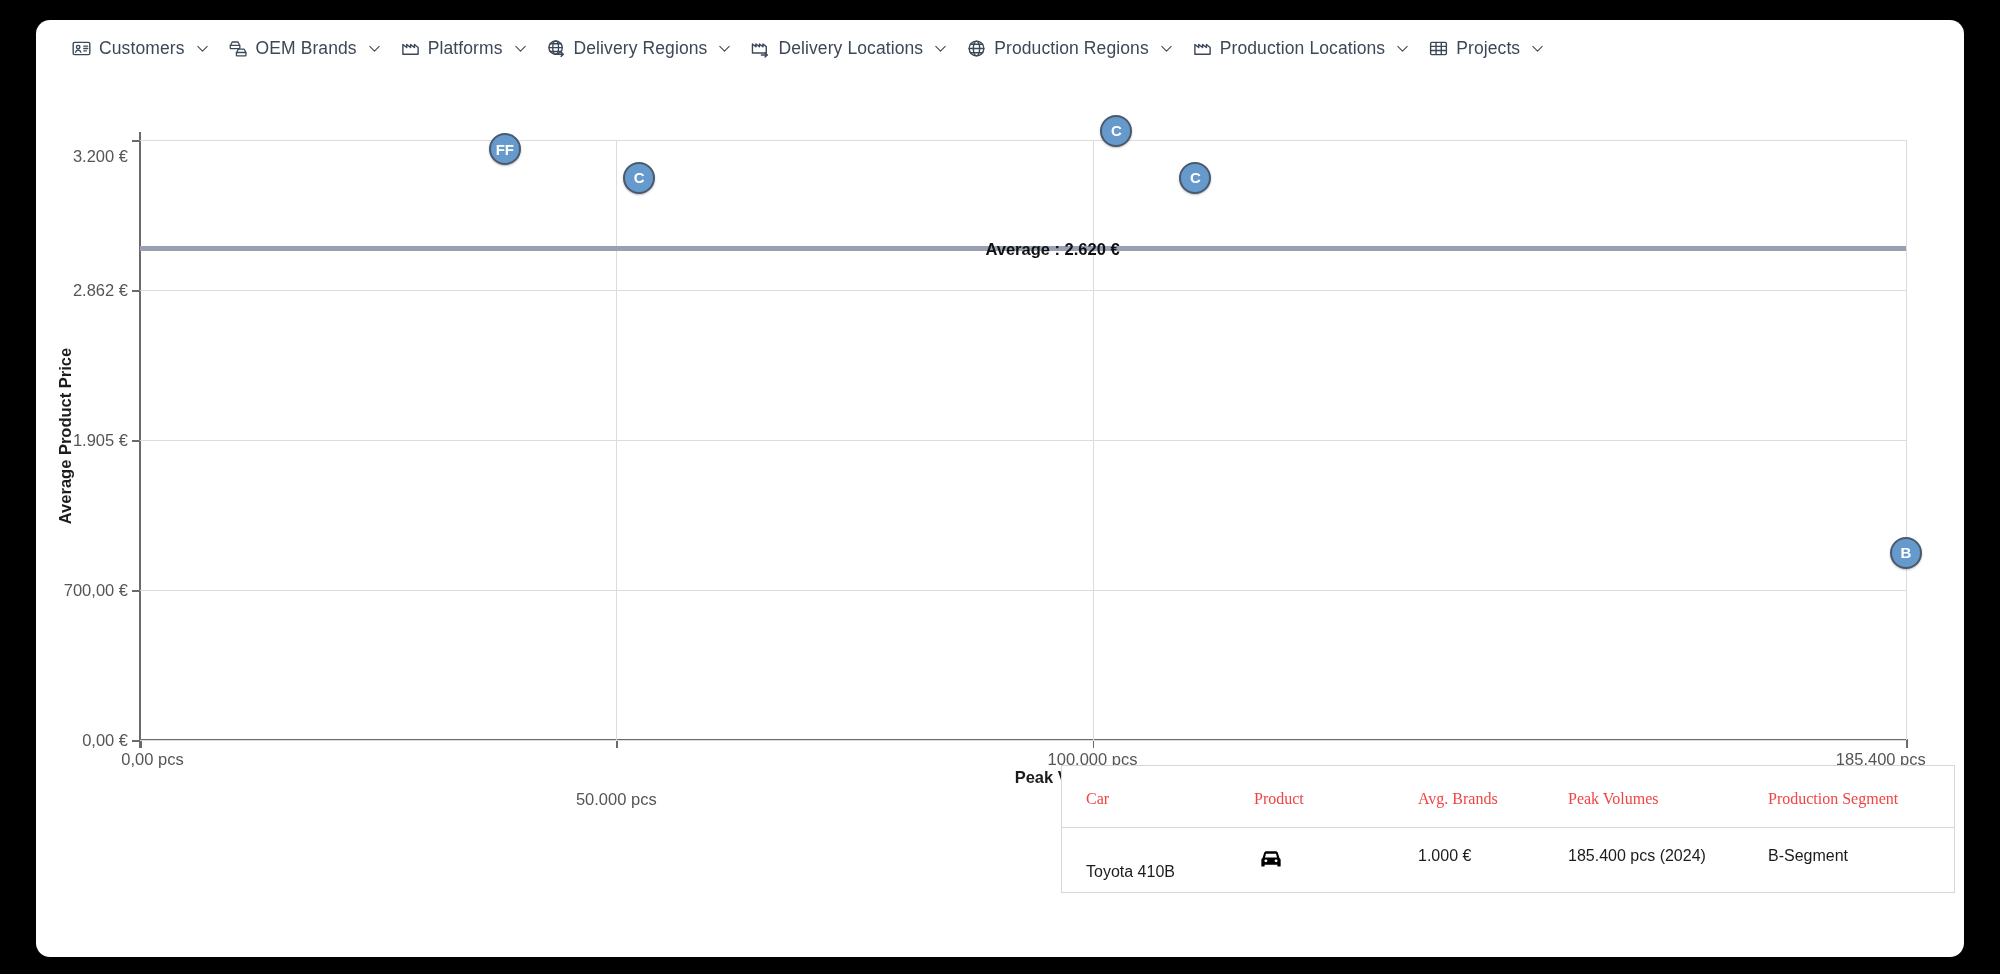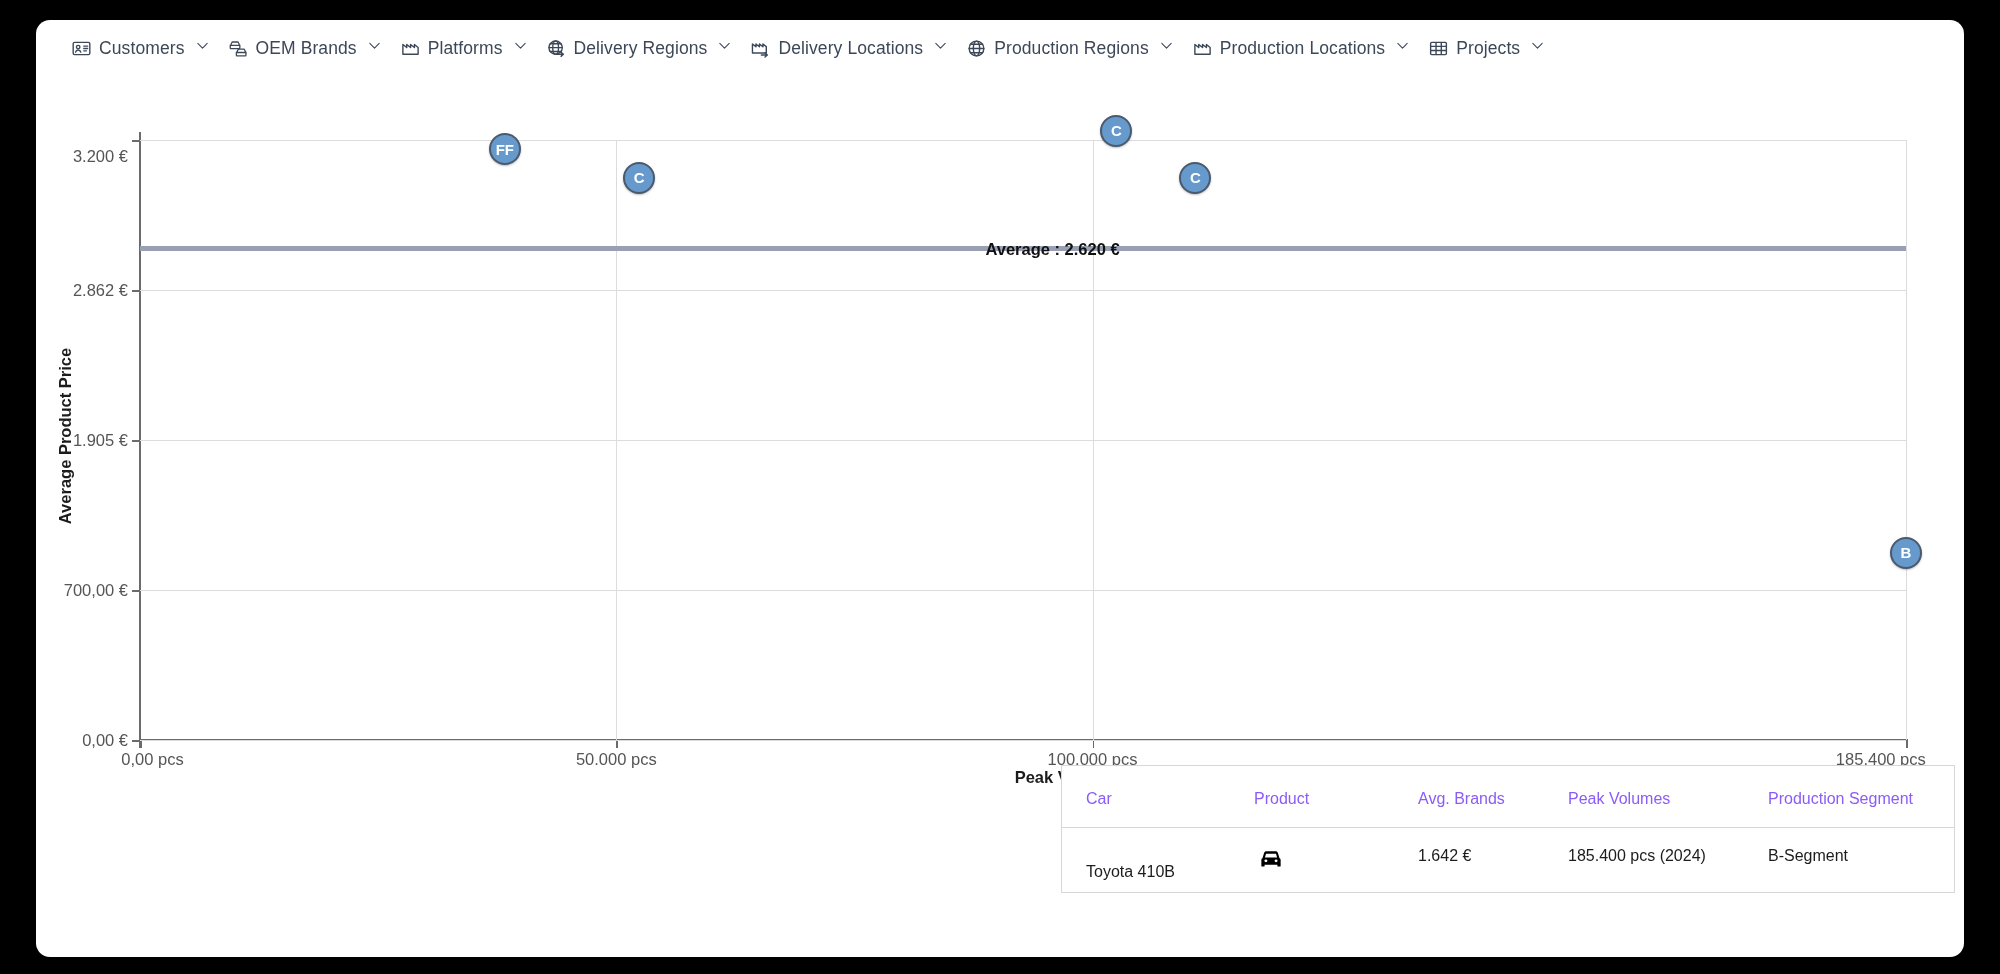--- a/index.html
+++ b/index.html
@@ -25,20 +25,21 @@
     position: absolute;
     left: 0; top: 0;
     width: 100%; height: 56px;
     display: flex;
     align-items: center;
     padding-left: 27px;
     gap: 0px;
   }
   .tb-item {
     display: flex;
+    align-items: center;
     gap: 7px;
     padding: 4px 10px 4px 8px;
     color: #3c4858;
     font-size: 17.5px;
     cursor: pointer;
     white-space: nowrap;
   }
   .tb-item .tb-label { color: #3c4858; letter-spacing: 0.1px; }
   .tb-ico { width: 21px; height: 21px; display: block; flex: 0 0 auto; }
   .tb-ico svg { display: block; width: 21px; height: 21px; }
@@ -197,21 +198,21 @@
   }
   #tooltip-table .tt-row {
     display: flex;
     height: 64px;
     align-items: center;
   }
   .tt-c {
     font-size: 16px;
     padding: 0 4px;
   }
-  .tt-head .tt-c { color: #8b5cf6; }
+  .tt-head .tt-c { color: #ef4444; font-family: Liberation Serif, serif; }
   .tt-row  .tt-c { color: #1c1c1c; }
   .c-car  { width: 192px; padding-left: 24px; }
   .c-prod { width: 160px; text-align: left; }
   .c-price{ width: 150px; }
   .c-vol  { width: 200px; }
   .c-seg  { width: 180px; }
   .tt-head .c-prod { padding-left: 0; }
   .car-icon { width: 26px; height: 26px; display:block; }
   .car-icon svg { display:block; width:26px; height:26px; }
   .c-car-val { position: relative; top: 12px; }
@@ -359,21 +360,21 @@
         <div class="ylabel-tick" style="top: 214px; left: 0px; width: 92px;">2.862 €</div>
         <div class="tick-y" style="top: 64px;"></div>
         <div class="ylabel-tick" style="top: 80px; left: 0px; width: 92px;">3.200 €</div>
       </div>
     <div id="x-ticks-layer">
         <div class="tick-x" style="left: 104px;"></div>
         <div class="tick-v-top" style="left: 104px; top: 644px; height: 0px;"></div>
         <div class="xlabel-tick" style="left: 104px; transform: translateX(-30%);">0,00 pcs</div>
         <div class="tick-x" style="left: 580.268px;"></div>
         <div class="tick-v-top" style="left: 580.268px; top: 644px; height: 0px;"></div>
-        <div class="xlabel-tick" style="left: 580.268px;">50.000 pcs</div>
+        <div class="xlabel-tick" style="left: 580.268px; margin-top: 40px;">50.000 pcs</div>
         <div class="tick-x" style="left: 1056.54px;"></div>
         <div class="tick-v-top" style="left: 1056.54px; top: 644px; height: 0px;"></div>
         <div class="xlabel-tick" style="left: 1056.54px;">100.000 pcs</div>
         <div class="tick-x" style="left: 1870px;"></div>
         <div class="tick-v-top" style="left: 1870px; top: 644px; height: 0px;"></div>
         <div class="xlabel-tick" style="left: 1870px; transform: translateX(-78%);">185.400 pcs</div>
       </div>
 
     <div id="plot">
       <div id="grid-layer">
@@ -426,21 +427,21 @@
         <div class="tt-c c-prod">
           <span class="car-icon">
             <svg viewBox="0 0 24 24" aria-hidden="true">
               <path fill="#000000" d="M4.2 10.2 L5.6 5.6 C5.9 4.6 6.8 4 7.8 4 H16.2 C17.2 4 18.1 4.6 18.4 5.6 L19.8 10.2 C20.5 10.6 20.9 11.3 20.9 12.1 V17.2 C20.9 17.7 20.5 18.1 20 18.1 H18.8 C18.3 18.1 17.9 17.7 17.9 17.2 V16.4 H6.1 V17.2 C6.1 17.7 5.7 18.1 5.2 18.1 H4 C3.5 18.1 3.1 17.7 3.1 17.2 V12.1 C3.1 11.3 3.5 10.6 4.2 10.2 Z M7.4 6.2 6.4 9.6 H17.6 L16.6 6.2 Z"></path>
               <circle cx="7.3" cy="12.8" r="1.35" fill="#ffffff"></circle>
               <circle cx="16.7" cy="12.8" r="1.35" fill="#ffffff"></circle>
             </svg>
           </span>
         </div>
         <div class="tt-c c-price">
-          <span class="c-price-val">1.642 €</span>
+          <span class="c-price-val">1.000 €</span>
         </div>
         <div class="tt-c c-vol">
           <span class="c-vol-val">185.400 pcs (2024)</span>
         </div>
         <div class="tt-c c-seg">
           <span class="c-seg-val">B-Segment</span>
         </div>
       </div>
     </div>
 

